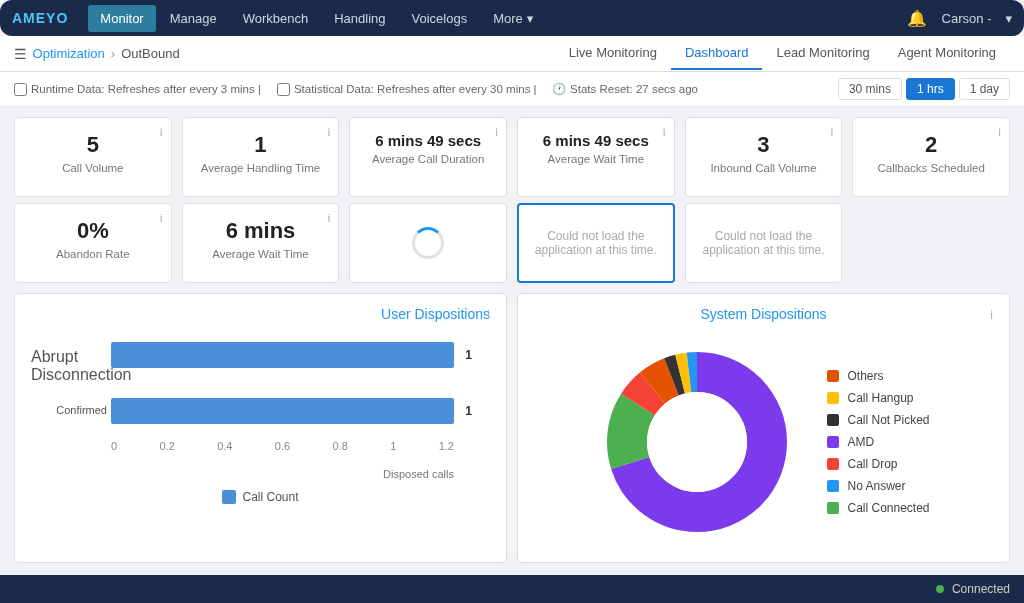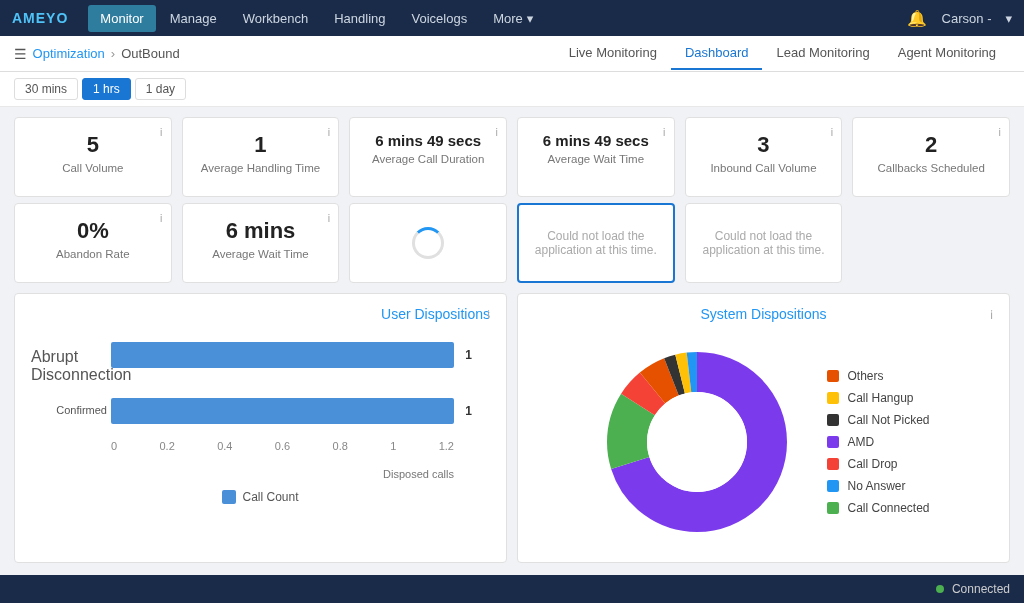--- a/index.html
+++ b/index.html
@@ -7,20 +7,21 @@
 
     
     .top-nav {
       background: #1a2b4a;
       height: 36px;
       display: flex;
       align-items: center;
       justify-content: space-between;
       padding: 0 12px;
       color: #fff;
+      border-radius: 12px;
     }
     .top-nav-left { display: flex; align-items: center; gap: 20px; }
     .top-nav-logo { display: flex; align-items: center; gap: 6px; }
     .logo-text { font-size: 14px; font-weight: bold; color: #4fc3f7; letter-spacing: 1px; }
     .nav-items { display: flex; align-items: center; gap: 2px; }
     .nav-item {
       padding: 6px 12px;
       font-size: 13px;
       color: #cdd6e0;
       cursor: pointer;
@@ -240,20 +241,34 @@
   </div>
   <div class="sub-nav-right">
     <div class="sub-nav-tab">Live Monitoring</div>
     <div class="sub-nav-tab active">Dashboard</div>
     <div class="sub-nav-tab">Lead Monitoring</div>
     <div class="sub-nav-tab">Agent Monitoring</div>
   </div>
 </div>
 
 <div class="info-bar">
+  <div class="info-bar-left">
+    <div class="info-checkbox">
+      <input type="checkbox" style="">
+      <span>Runtime Data: Refreshes after every 3 mins |</span>
+    </div>
+    <div class="info-checkbox">
+      <input type="checkbox" style="">
+      <span>Statistical Data: Refreshes after every 30 mins |</span>
+    </div>
+    <div>
+      <span>🕐</span>
+      <span>Stats Reset: 27 secs ago</span>
+    </div>
+  </div>
   <div class="time-buttons">
     <button class="time-btn">30 mins</button>
     <button class="time-btn active">1 hrs</button>
     <button class="time-btn">1 day</button>
   </div>
 </div>
 
 <div class="metrics-container">
   <div class="metric-card">
     <span class="info-icon">ℹ</span>

